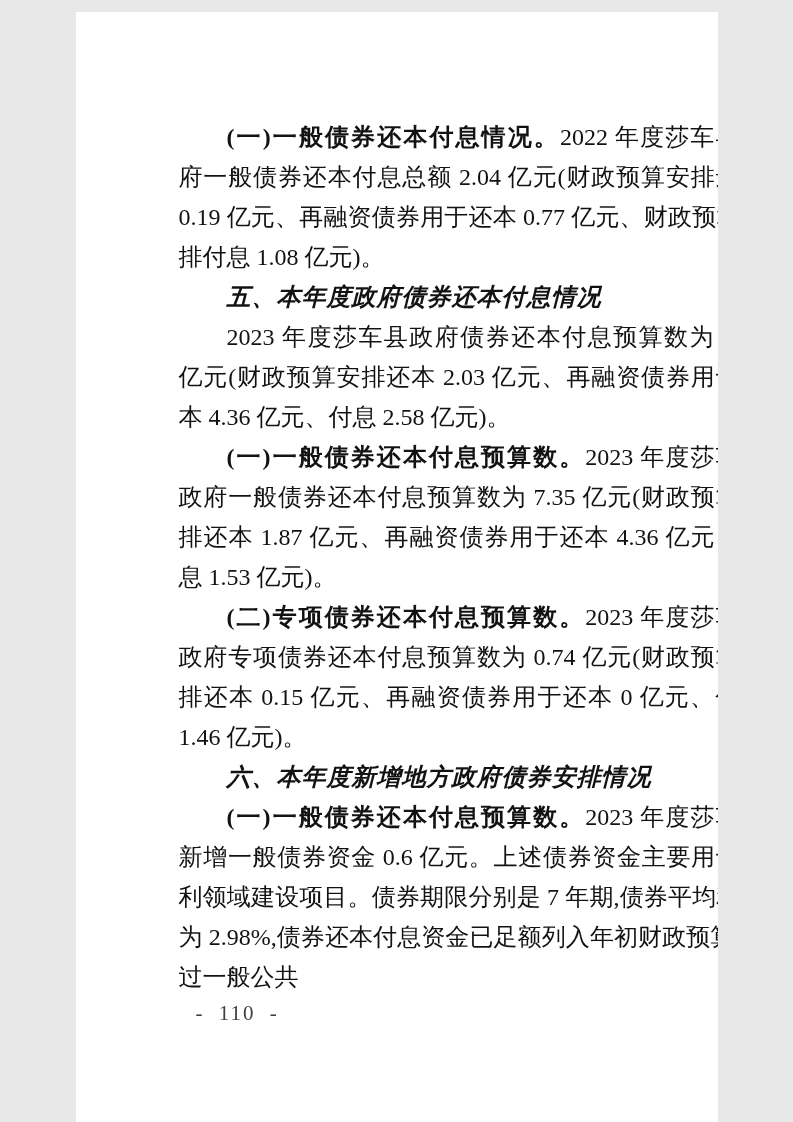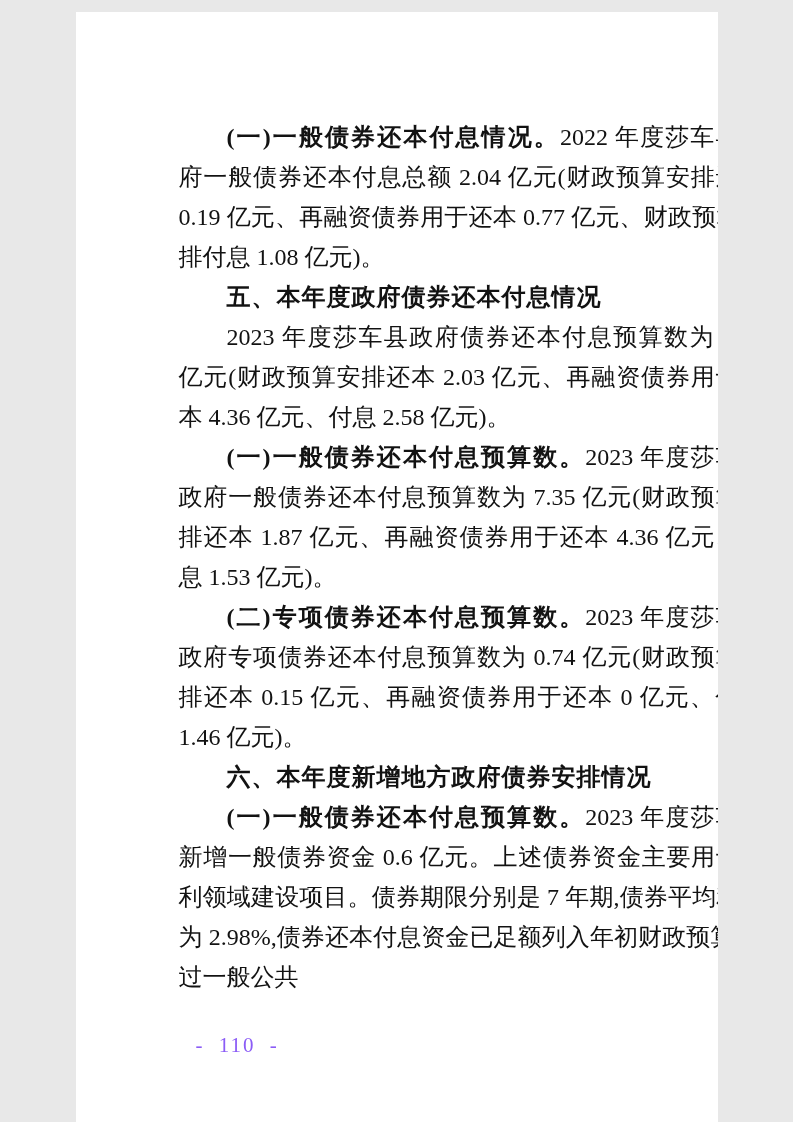--- a/index.html
+++ b/index.html
@@ -24,33 +24,34 @@
     text-align: justify;
   }
   .doc-body p {
     margin: 0;
     text-indent: 2em;
   }
   p.block-heading {
     font-weight: 700;
     font-family: "Liberation Sans", "DejaVu Sans", sans-serif;
     letter-spacing: 1px;
+    font-style: italic;
   }
   .para-lead {
     font-weight: 700;
     letter-spacing: 1px;
   }
   .page-number {
     position: absolute;
     left: 120px;
-    top: 1021px;
+    top: 989px;
     font-size: 21px;
     letter-spacing: 2px;
     word-spacing: 7px;
-    color: #8b5cf6;
+    color: #404040;
   }
 </style>
 </head>
 <body>
 
 <div class="page">
   <div class="doc-body" id="doc-body">
   <p class="block-paragraph">
     <span class="para-lead">(一)一般债券还本付息情况。</span><span class="para-text">2022 年度莎车县政府一般债券还本付息总额 2.04 亿元(财政预算安排还本 0.19 亿元、再融资债券用于还本 0.77 亿元、财政预算安排付息 1.08 亿元)。</span>
   </p>

